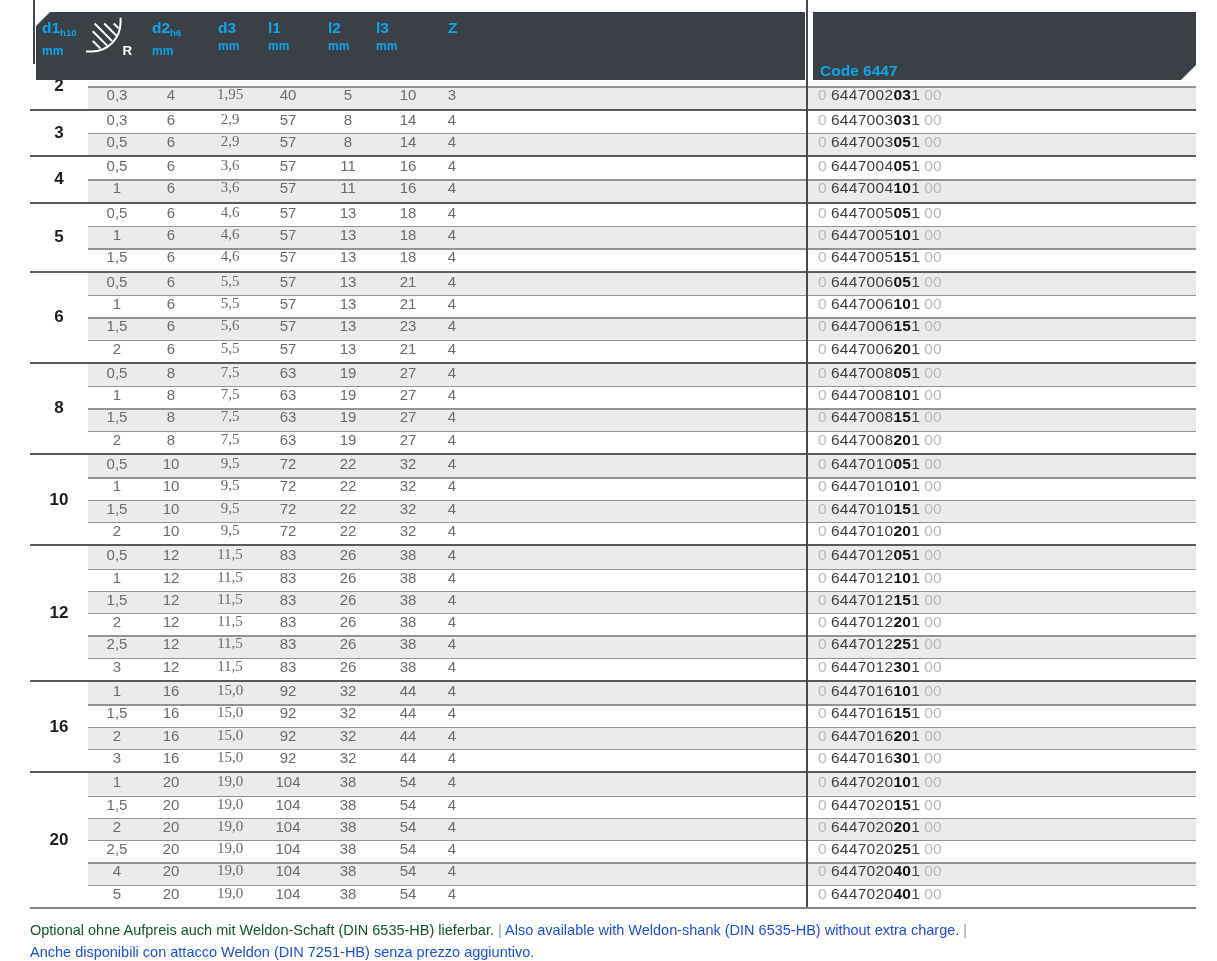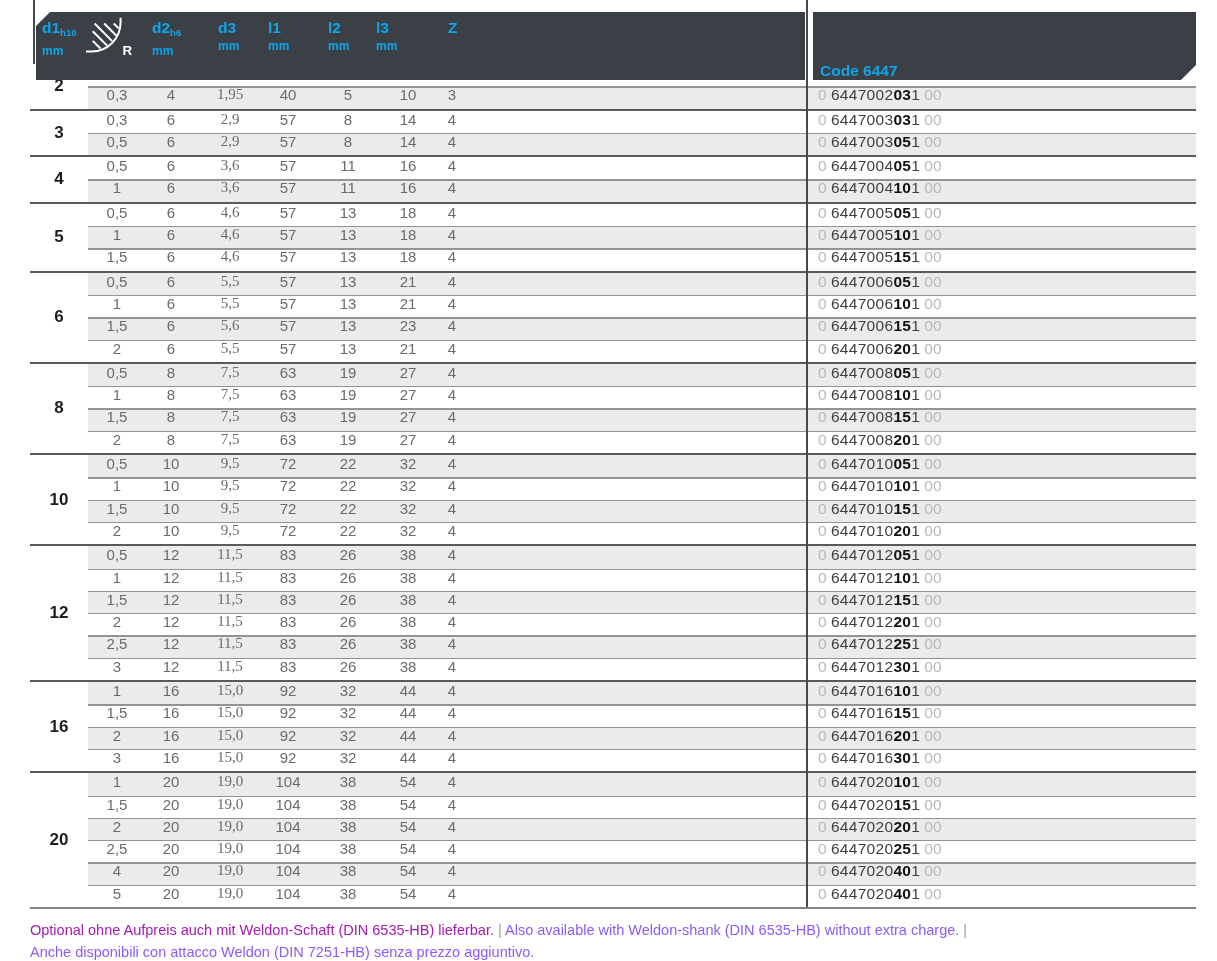--- a/index.html
+++ b/index.html
@@ -40,22 +40,22 @@
   .c-l3{width:48px;}
   .c-z{width:40px;}
   .art{position:relative;z-index:1;margin-left:346px;white-space:nowrap;font-size:15.5px;letter-spacing:.3px;}
   .art .lt{color:var(--art-light);}
   .art .lt.pre{margin-right:4px;}
   .art .lt.suf{margin-left:4px;}
   .art .dk{color:var(--art-dark);}
   .art .bd{color:var(--art-bold);font-weight:700;}
   
   .footer{position:absolute;left:30px;top:920px;width:1100px;font-size:14.5px;line-height:21.5px;}
-  .f-de{color:#a21caf;}
-  .f-gray{color:#8b5cf6;}
+  .f-de{color:#14532d;}
+  .f-gray{color:#1d4ed8;}
   .f-sep{color:#9d9d9d;}
 </style>
 </head>
 <body>
 
 <div class="vrule vrule-left"></div>
 
 <div class="vrule vrule-mid"></div>
 
 <div class="band band-left">

